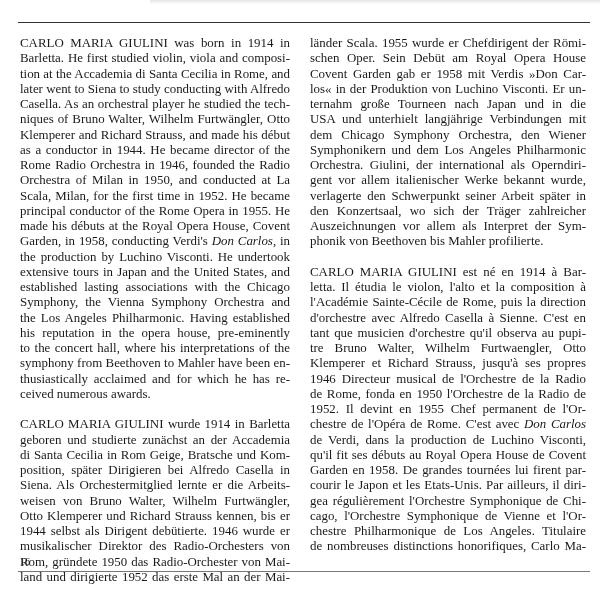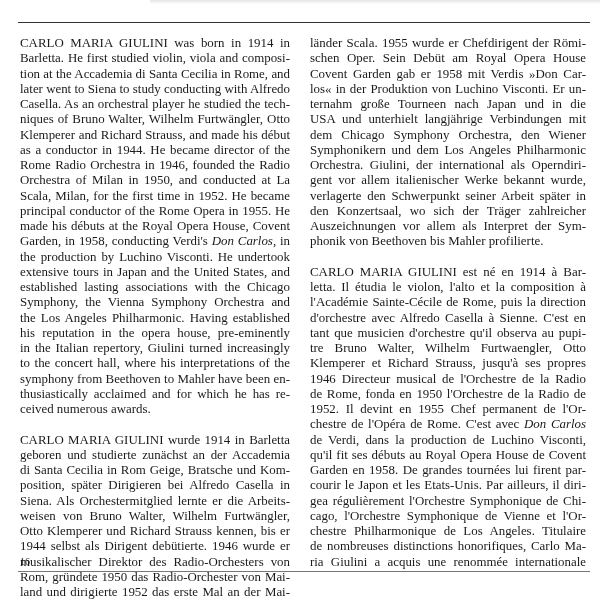--- a/index.html
+++ b/index.html
@@ -56,21 +56,20 @@
       <span>Scala, Milan, for the first time in 1952. He became</span>
       <span>principal conductor of the Rome Opera in 1955. He</span>
       <span>made his débuts at the Royal Opera House, Covent</span>
       <span>Garden, in 1958, conducting Verdi's <em>Don Carlos</em>, in</span>
       <span>the production by Luchino Visconti. He undertook</span>
       <span>extensive tours in Japan and the United States, and</span>
       <span>established lasting associations with the Chicago</span>
       <span>Symphony, the Vienna Symphony Orchestra and</span>
       <span>the Los Angeles Philharmonic. Having established</span>
       <span>his reputation in the opera house, pre-eminently</span>
-      <span>in the Italian repertory, Giulini turned increasingly</span>
       <span>to the concert hall, where his interpretations of the</span>
       <span>symphony from Beethoven to Mahler have been en-</span>
       <span>thusiastically acclaimed and for which he has re-</span>
       <span class="last">ceived numerous awards.</span>
     </p>
   <p>
       <span>CARLO MARIA GIULINI wurde 1914 in Barletta</span>
       <span>geboren und studierte zunächst an der Accademia</span>
       <span>di Santa Cecilia in Rom Geige, Bratsche und Kom-</span>
       <span>position, später Dirigieren bei Alfredo Casella in</span>
@@ -114,18 +113,17 @@
       <span>1952. Il devint en 1955 Chef permanent de l'Or-</span>
       <span>chestre de l'Opéra de Rome. C'est avec <em>Don Carlos</em></span>
       <span>de Verdi, dans la production de Luchino Visconti,</span>
       <span>qu'il fit ses débuts au Royal Opera House de Covent</span>
       <span>Garden en 1958. De grandes tournées lui firent par-</span>
       <span>courir le Japon et les Etats-Unis. Par ailleurs, il diri-</span>
       <span>gea régulièrement l'Orchestre Symphonique de Chi-</span>
       <span>cago, l'Orchestre Symphonique de Vienne et l'Or-</span>
       <span>chestre Philharmonique de Los Angeles. Titulaire</span>
       <span>de nombreuses distinctions honorifiques, Carlo Ma-</span>
-      <span>ria Giulini a acquis une renommée internationale</span>
     </p>
 </div>
 
 <div class="rule bottom"></div>
 <div class="page-number">16</div>
 
 </body></html>

